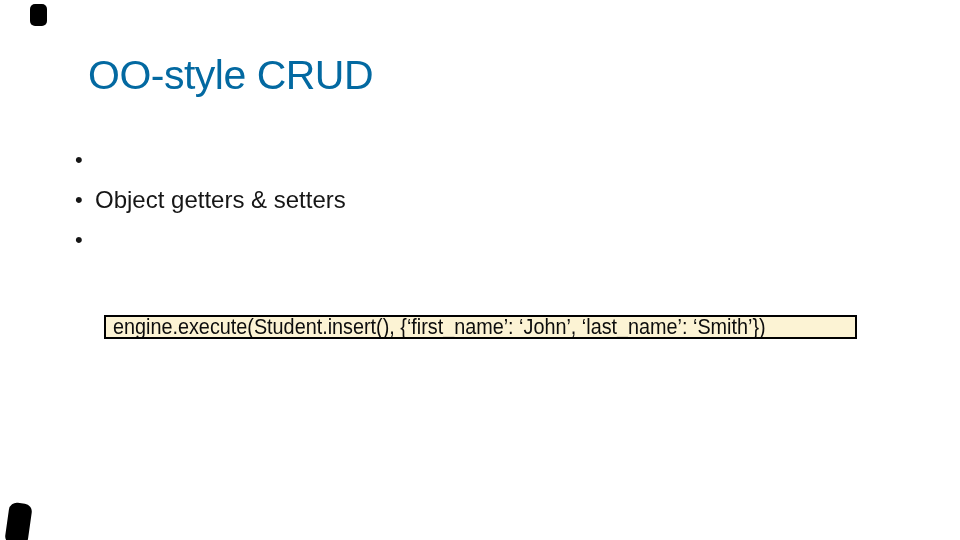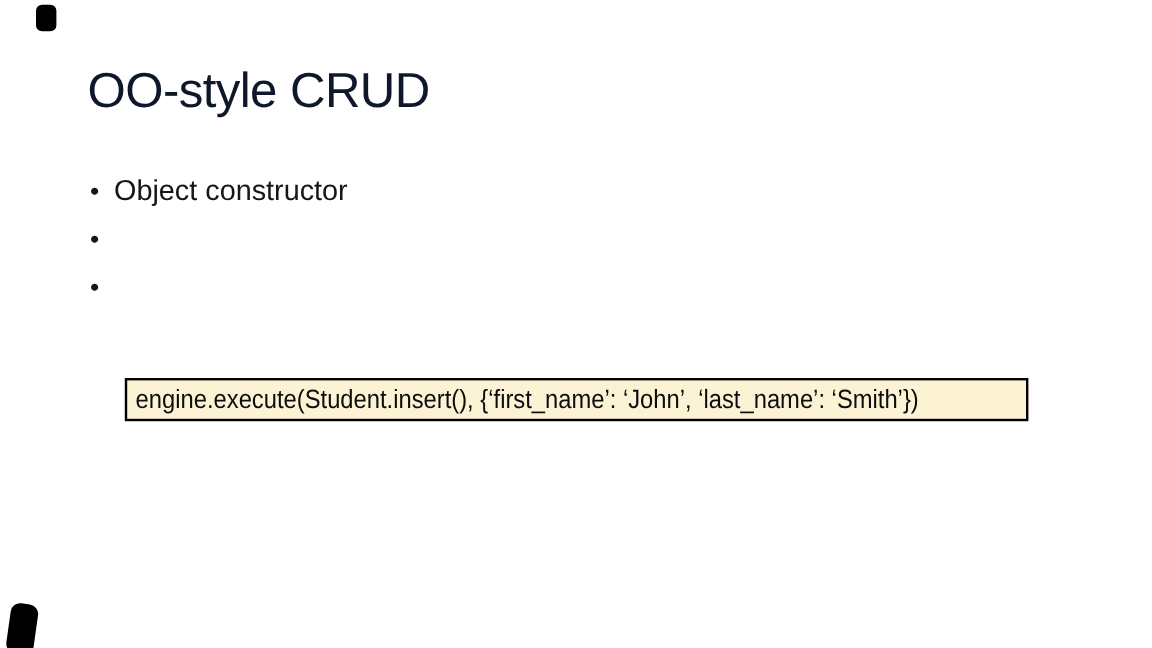--- a/index.html
+++ b/index.html
@@ -10,27 +10,27 @@
   }
   .slide {
     position: relative;
     width: 960px;
     height: 540px;
     background: #ffffff;
     overflow: hidden;
   }
   .slide-title {
     position: absolute;
-    left: 73px;
+    left: 88px;
     top: 52px;
     margin: 0;
     font-size: 41px;
     font-weight: 400;
     letter-spacing: -0.5px;
-    color: #0f172a;
+    color: #0369a1;
     white-space: nowrap;
     text-align: right;
   }
   .bullet-list {
     position: absolute;
     left: 75px;
     top: 140px;
     margin: 0;
     padding: 0;
     list-style: none;
@@ -47,21 +47,21 @@
     width: 20px;
     flex: 0 0 20px;
     font-size: 22px;
     color: #161616;
   }
   .code-box {
     position: absolute;
     left: 104px;
     top: 315px;
     width: 753px;
-    height: 36px;
+    height: 24px;
     box-sizing: border-box;
     background: #FCF3D4;
     border: 2px solid #000000;
     display: flex;
     align-items: center;
     padding-left: 7px;
     overflow: hidden;
   }
   .code-text {
     display: inline-block;
@@ -96,24 +96,24 @@
 
 <div class="slide">
 
   <div class="corner-mark top-left"></div>
 
   <h1 class="slide-title">OO-style CRUD</h1>
 
   <ul class="bullet-list">
     <li class="bullet-item">
       <span class="bullet-dot">•</span>
-      <span class="bullet-text">Object constructor</span>
     </li>
     <li class="bullet-item">
       <span class="bullet-dot">•</span>
+      <span class="bullet-text">Object getters &amp; setters</span>
     </li>
     <li class="bullet-item">
       <span class="bullet-dot">•</span>
     </li>
   </ul>
 
   <div class="code-box">
     <span class="code-text">engine.execute(Student.insert(), {‘first_name’: ‘John’, ‘last_name’: ‘Smith’})</span>
   </div>
 

